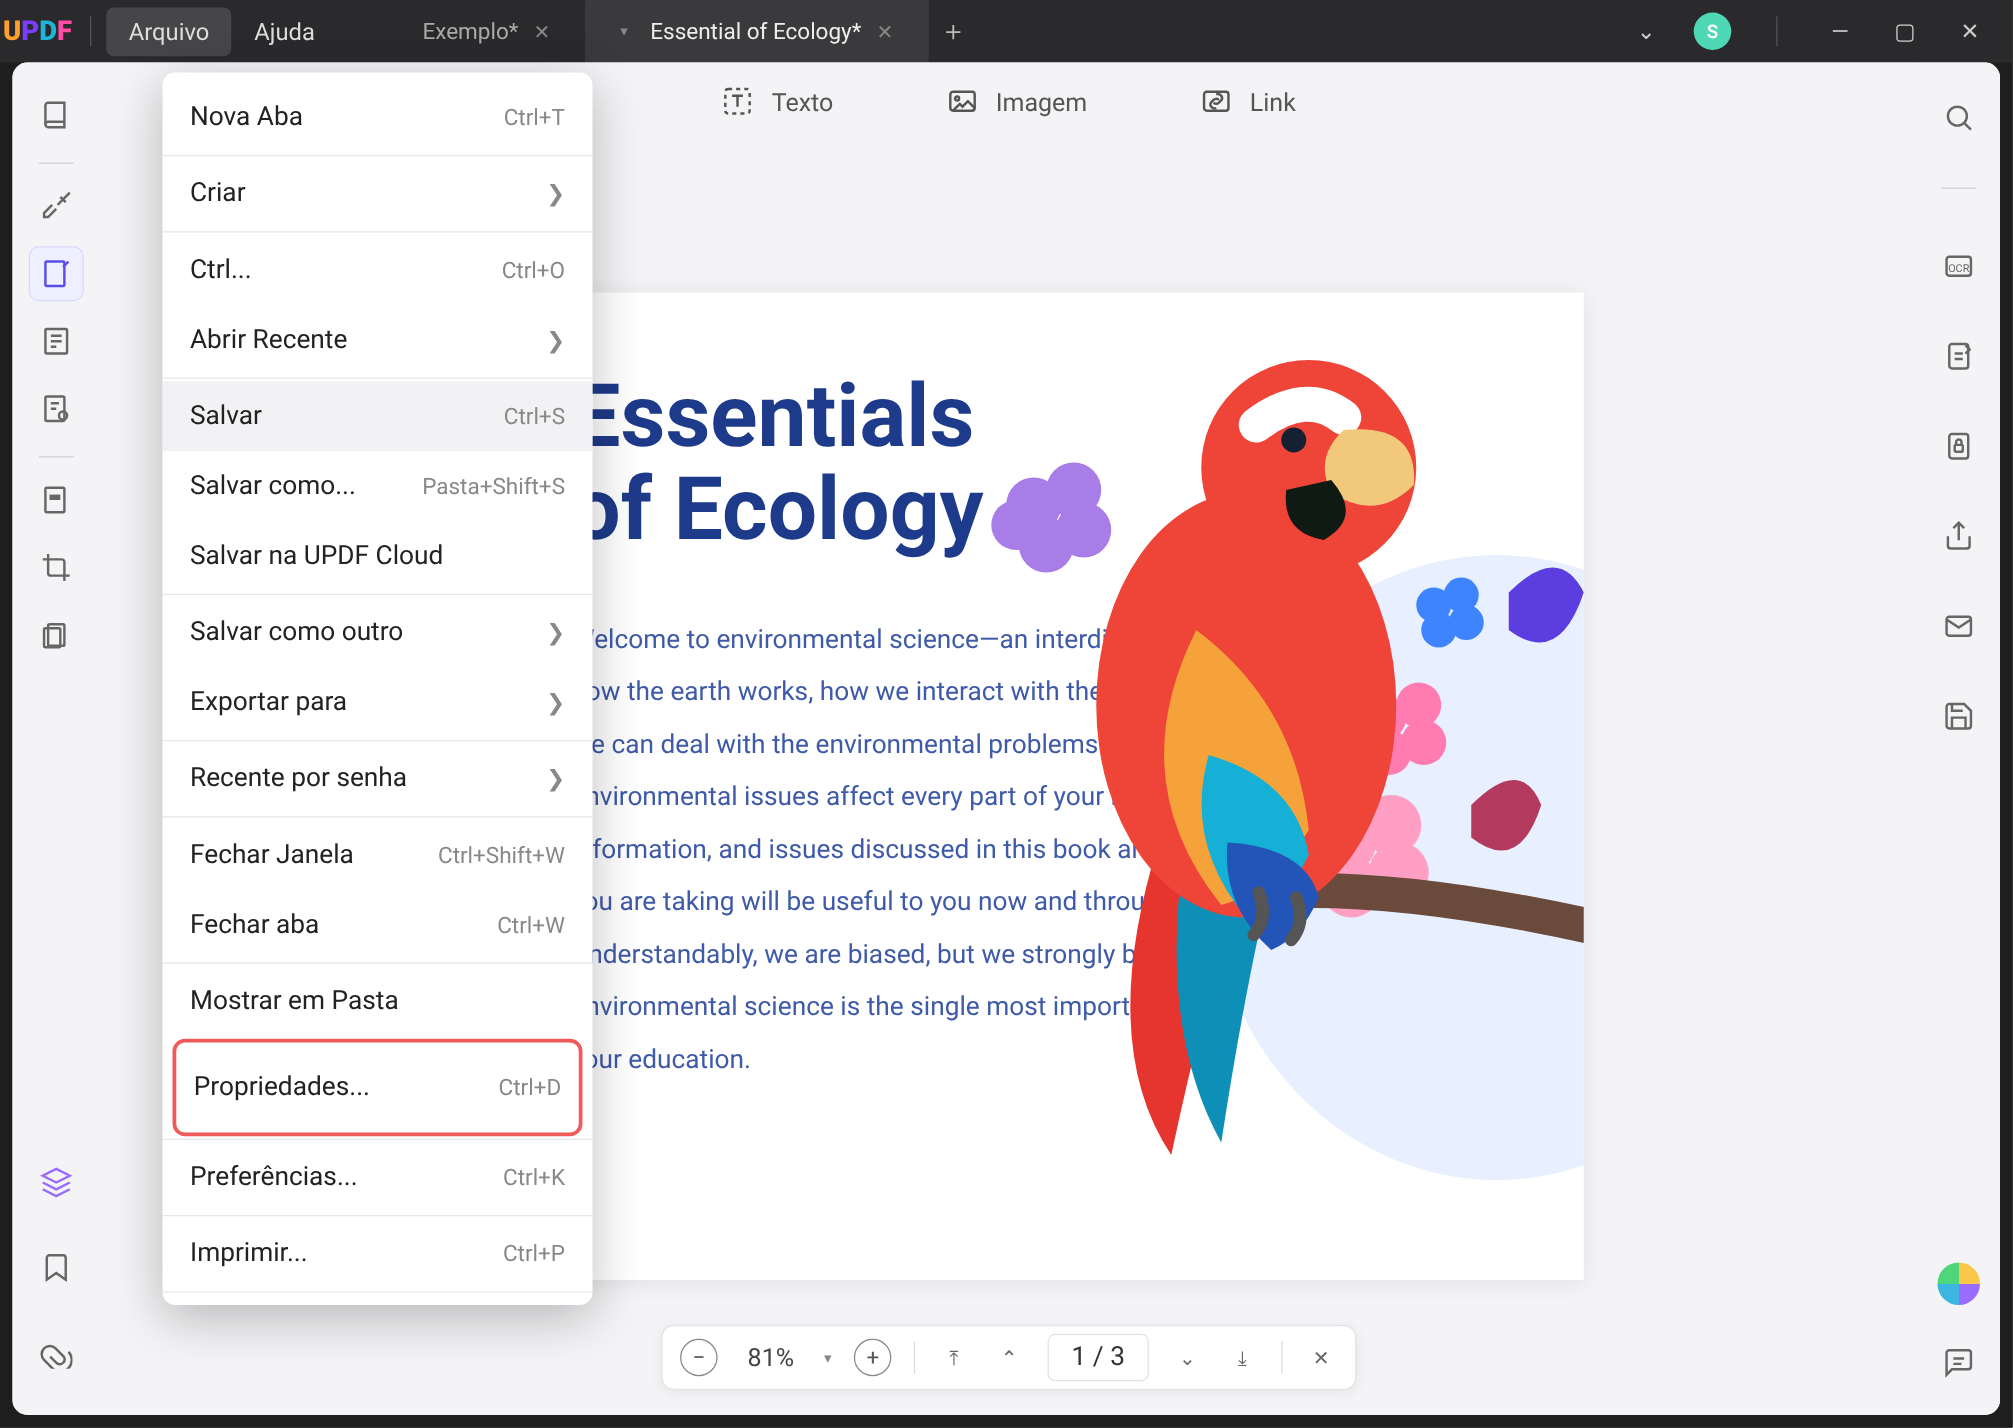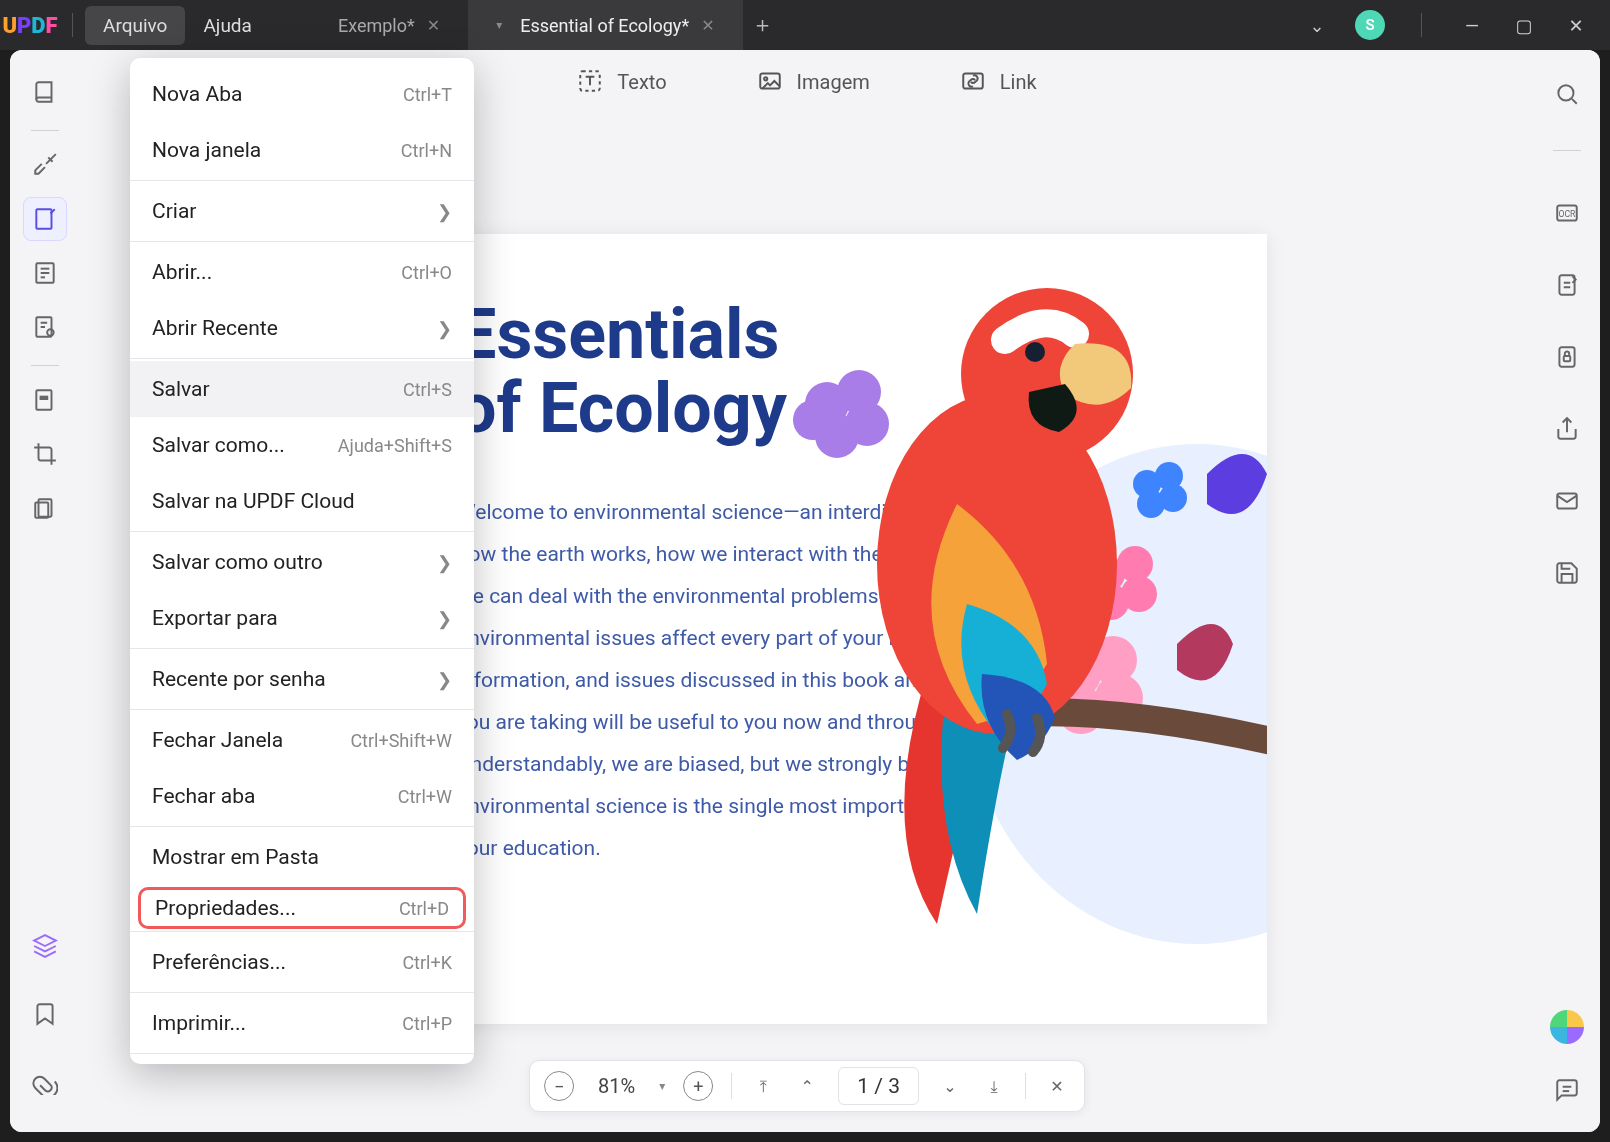--- a/index.html
+++ b/index.html
@@ -66,21 +66,21 @@
 .pc-page { border: 1px solid #e2e2e6; border-radius: 6px; padding: 6px 18px; font-size: 21px; color: #333; }
 .pc-plain { color: #666; width: 26px; text-align: center; }
 
 
 .dropdown { position: absolute; left: 130px; top: 58px; width: 344px; background: #fff; border-radius: 10px; box-shadow: 0 10px 40px rgba(0,0,0,.25); padding: 8px 0; z-index: 20; max-height: 1080px; overflow: hidden; }
 .dd-item { display: flex; align-items: center; justify-content: space-between; padding: 16px 22px; font-size: 21px; color: #222; cursor: pointer; }
 .dd-item:hover, .dd-item.hover { background: #f2f2f4; }
 .dd-item .shortcut { font-size: 18px; color: #888; }
 .dd-item .chev { color: #888; font-size: 18px; }
 .dd-sep { height: 1px; background: #e6e6ea; margin: 2px 0; }
-.dd-item.highlight { border: 3px solid #f05a5a; border-radius: 10px; margin: 2px 8px; padding: 6px 14px; gap: 15px; }
+.dd-item.highlight { border: 3px solid #f05a5a; border-radius: 10px; margin: 2px 8px; padding: 24px 14px; gap: 15px; }
 
 svg { display: block; }
 .lucide { width: 26px; height: 26px; stroke-width: 1.8; fill: none; stroke: currentColor; }
 </style>
 </head>
 <body>
 
 <div class="app">
 
   <div class="titlebar">
@@ -368,46 +368,42 @@
       </div>
     </div>
 
   </div>
 
   <div class="dropdown">
     <div class="dd-item">
         <span>Nova Aba</span>
         <span class="shortcut">Ctrl+T</span>
       </div>
-    <div class="dd-item">
-        <span>Nova janela</span>
-        <span class="shortcut">Ctrl+N</span>
-      </div>
     <div class="dd-sep"></div>
     <div class="dd-item">
         <span>Criar</span>
         <span class="chev">❯</span>
       </div>
     <div class="dd-sep"></div>
     <div class="dd-item">
-        <span>Abrir...</span>
+        <span>Ctrl...</span>
         <span class="shortcut">Ctrl+O</span>
       </div>
     <div class="dd-item">
         <span>Abrir Recente</span>
         <span class="chev">❯</span>
       </div>
     <div class="dd-sep"></div>
     <div class="dd-item hover">
         <span>Salvar</span>
         <span class="shortcut">Ctrl+S</span>
       </div>
     <div class="dd-item">
         <span>Salvar como...</span>
-        <span class="shortcut">Ajuda+Shift+S</span>
+        <span class="shortcut">Pasta+Shift+S</span>
       </div>
     <div class="dd-item">
         <span>Salvar na UPDF Cloud</span>
         <span></span>
       </div>
     <div class="dd-sep"></div>
     <div class="dd-item">
         <span>Salvar como outro</span>
         <span class="chev">❯</span>
       </div>

